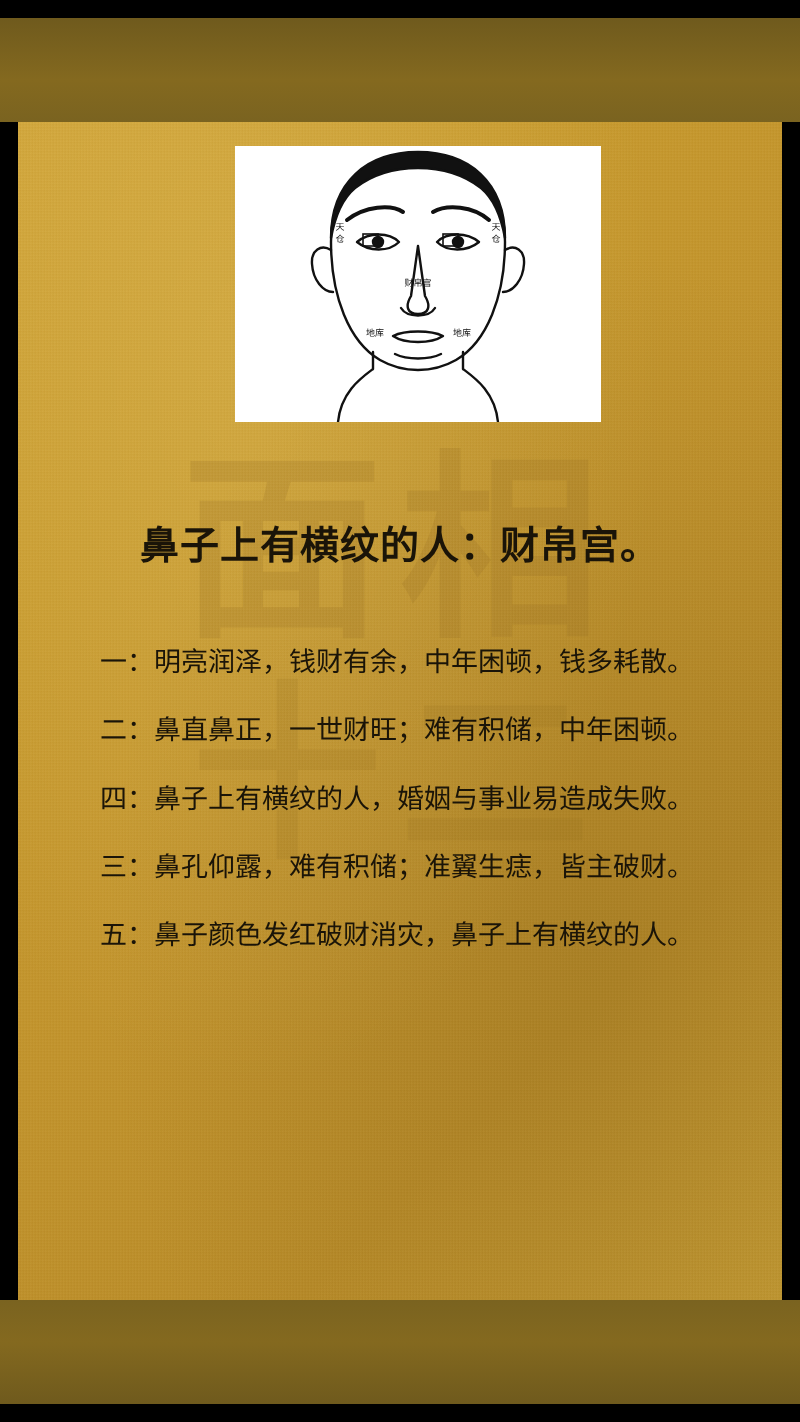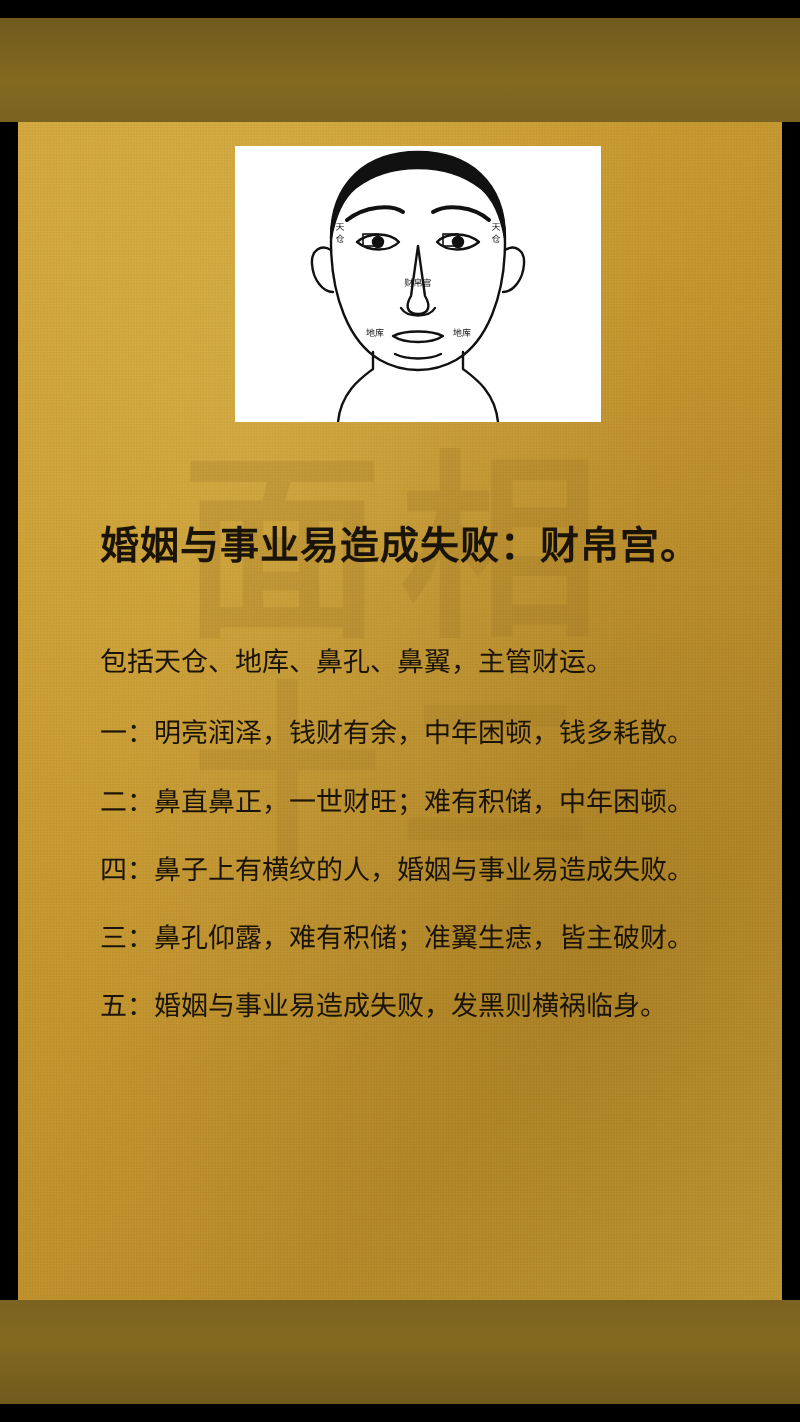--- a/index.html
+++ b/index.html
@@ -179,26 +179,25 @@
           <text x="261" y="84">天</text>
           <text x="261" y="96">仓</text>
           <text x="183" y="140">财帛宫</text>
           <text x="140" y="190">地库</text>
           <text x="227" y="190">地库</text>
         </g>
       </svg>
     </div>
 
     <div class="content">
-      <div class="title">婚姻与事业易造成失败：财帛宫。</div>
+      <div class="title">鼻子上有横纹的人：财帛宫。</div>
 
       <div class="body-list">
-        <div class="line intro">包括天仓、地库、鼻孔、鼻翼，主管财运。</div>
         <div class="line">一：明亮润泽，钱财有余，中年困顿，钱多耗散。</div>
         <div class="line">二：鼻直鼻正，一世财旺；难有积储，中年困顿。</div>
         <div class="line">四：鼻子上有横纹的人，婚姻与事业易造成失败。</div>
         <div class="line">三：鼻孔仰露，难有积储；准翼生痣，皆主破财。</div>
-        <div class="line">五：婚姻与事业易造成失败，发黑则横祸临身。</div>
+        <div class="line">五：鼻子颜色发红破财消灾，鼻子上有横纹的人。</div>
       </div>
     </div>
 
   </div>
 </div>
 
 </body></html>

